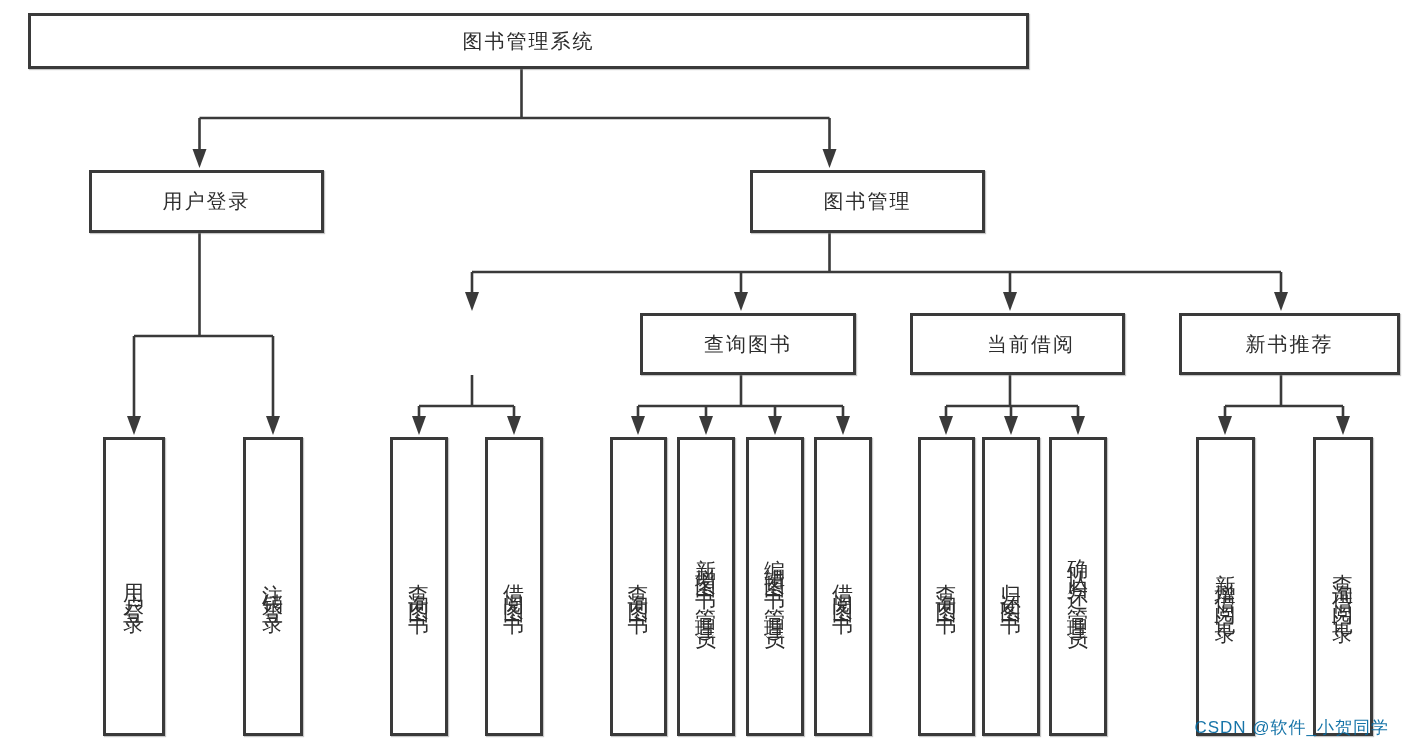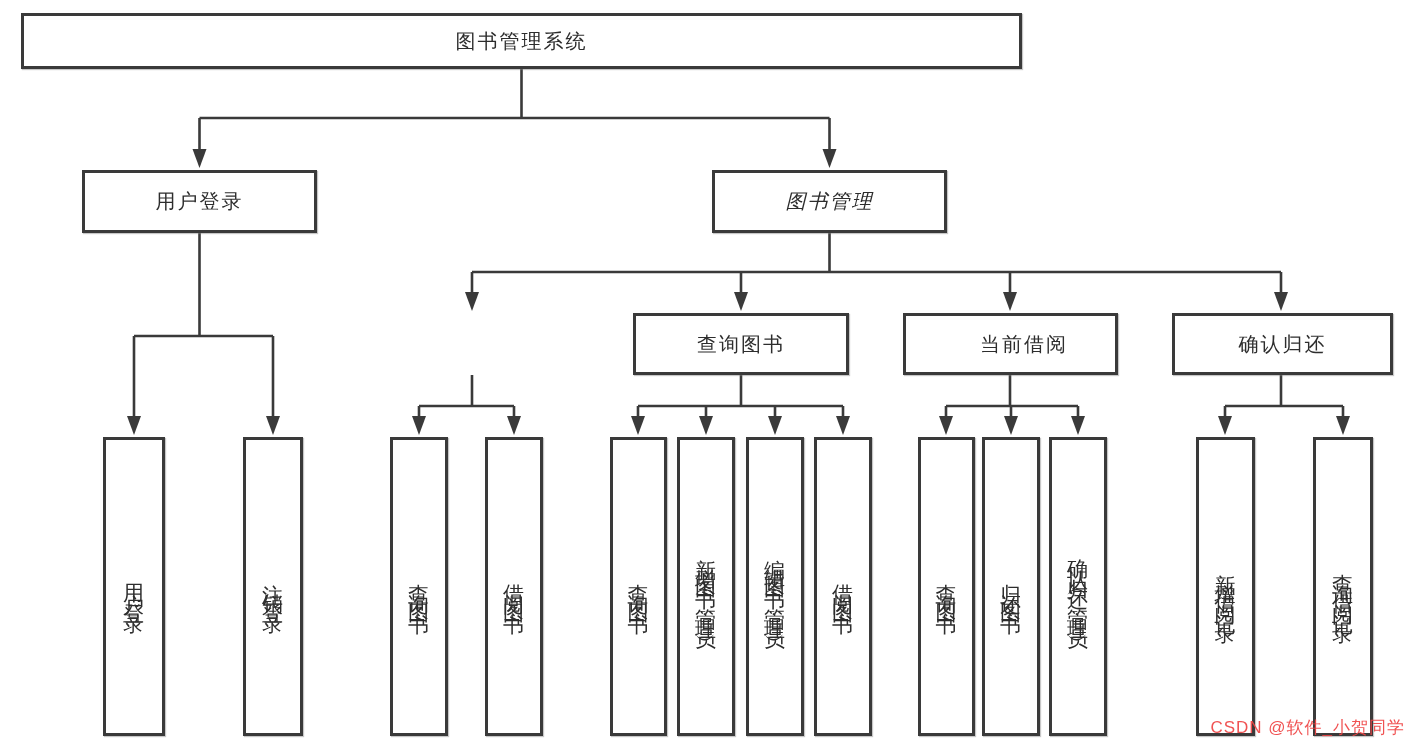--- a/index.html
+++ b/index.html
@@ -30,35 +30,36 @@
     background: #ffffff;
     display: flex;
     align-items: center;
     justify-content: center;
     color: #2d2d2d;
     box-shadow: 1px 1px 1px rgba(130,130,130,0.45);
   }
   .h-node {
     font-size: 20px;
     letter-spacing: 2px;
+    margin-left: 7px;
   }
   .v-node {
     writing-mode: vertical-rl;
     text-orientation: mixed;
     font-size: 21px;
     letter-spacing: 10px;
     line-height: 1;
     text-align: center;
   }
   .watermark {
     position: absolute;
-    right: 0;
+    right: 16px;
     top: 716px;
     font-size: 17px;
-    color: #ef4444;
+    color: #0369a1;
     letter-spacing: 1px;
     white-space: nowrap;
     z-index: 5;
     opacity: 0.92;
   }
 </style>
 </head>
 <body>
 
 <div class="canvas">
@@ -95,25 +96,25 @@
     <polygon points="1071,416 1085,416 1078,435"></polygon>
 
     <path d="M1281,373 L1281,406 M1225,406 L1343,406 M1225,406 L1225,420 M1343,406 L1343,420"></path>
     <polygon points="1218,416 1232,416 1225,435"></polygon>
     <polygon points="1336,416 1350,416 1343,435"></polygon>
   </svg>
 
   <div class="node h-node" style="left:21px; top:13px; width:1001px; height:56px;">图书管理系统</div>
 
   <div class="node h-node" style="left:82px; top:170px; width:235px; height:63px;">用户登录</div>
-  <div class="node h-node" style="left:712px; top:170px; width:235px; height:63px;font-style:italic;">图书管理</div>
+  <div class="node h-node" style="left:743px; top:170px; width:235px; height:63px;">图书管理</div>
 
   <div class="node h-node" style="left:633px; top:313px; width:216px; height:62px;">查询图书</div>
   <div class="node h-node" style="left:903px; top:313px; width:215px; height:62px;padding-left:27px;">当前借阅</div>
-  <div class="node h-node" style="left:1172px; top:313px; width:221px; height:62px;">确认归还</div>
+  <div class="node h-node" style="left:1172px; top:313px; width:221px; height:62px;">新书推荐</div>
 
   <div class="node v-node" style="left:103px; top:437px; width:62px; height:299px;">用户登录</div>
   <div class="node v-node" style="left:243px; top:437px; width:60px; height:299px;">注销登录</div>
 
   <div class="node v-node" style="left:390px; top:437px; width:58px; height:299px;">查询图书</div>
   <div class="node v-node" style="left:485px; top:437px; width:58px; height:299px;">借阅图书</div>
 
   <div class="node v-node" style="left:610px; top:437px; width:57px; height:299px;">查询图书</div>
   <div class="node v-node" style="left:677px; top:437px; width:58px; height:299px;">新增图书（管理员）</div>
   <div class="node v-node" style="left:746px; top:437px; width:58px; height:299px;">编辑图书（管理员）</div>

